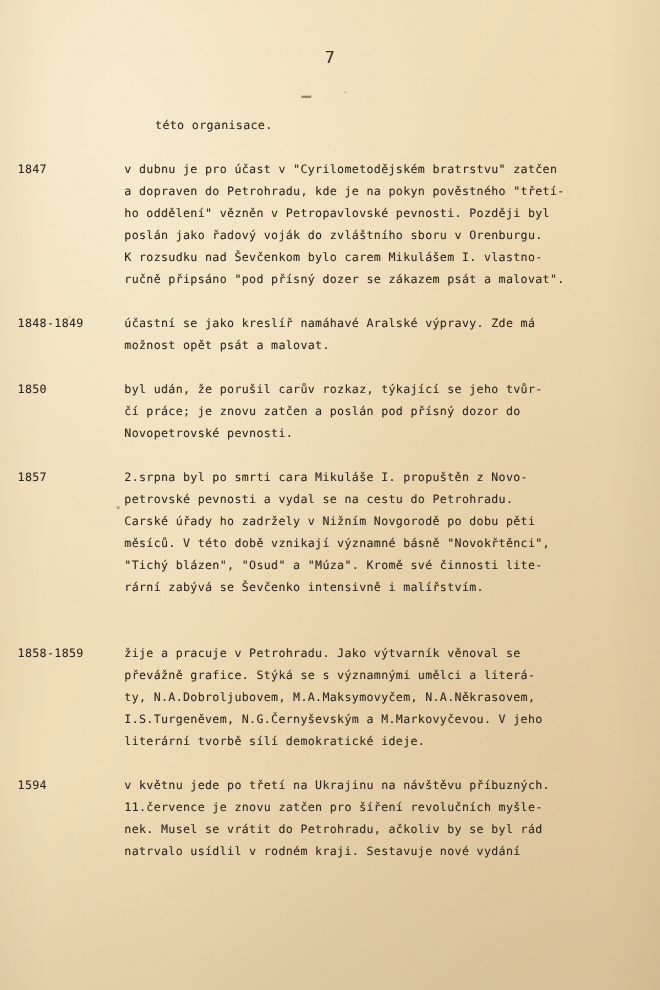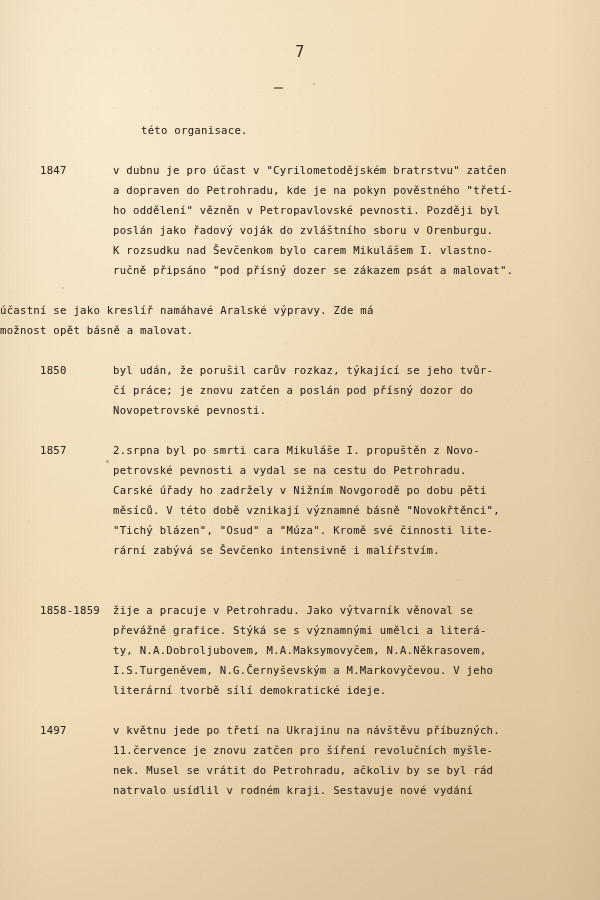--- a/index.html
+++ b/index.html
@@ -73,21 +73,21 @@
     opacity: 0.72;
     pointer-events: none;
   }
   #mark-dash { top: 87px; left: 274px; width: 9px;  height: 2px; }
   #mark-dot1 { top: 83px; left: 313px; width: 2px;  height: 2px; opacity: .35; border-radius: 50%;}
   #mark-dot2 { top: 460px; left: 106px; width: 3px; height: 3px; opacity: .45; border-radius: 50%;}
   #mark-dot3 { top: 287px; left: 62px;  width: 2px; height: 2px; opacity: .30; border-radius: 50%;}
 
   #body-text {
     position: absolute;
-    top: 120px;
+    top: 104px;
     left: 0;
     width: 600px;
   }
 
   .lead-line {
     margin: 0 0 0 141px;
     font-size: 10.5px;
     line-height: 20px;
     color: #2e2620;
     letter-spacing: 0.35px;
@@ -95,21 +95,21 @@
   }
 
   .entry {
     display: flex;
     align-items: flex-start;
     margin-top: 20px;
   }
   .entry-year {
     flex: 0 0 auto;
     width: 113px;
-    padding-left: 40px;
+    padding-left: 16px;
     box-sizing: border-box;
     font-size: 10.5px;
     line-height: 20px;
     color: #2e2620;
     letter-spacing: 0.35px;
     white-space: pre;
   }
   .entry-text {
     flex: 1 1 auto;
     font-size: 10.5px;
@@ -147,22 +147,23 @@
       <div class="entry-year">1847</div>
       <div class="entry-text">v dubnu je pro účast v "Cyrilometodějském bratrstvu" zatčen
 a dopraven do Petrohradu, kde je na pokyn pověstného "třetí-
 ho oddělení" vězněn v Petropavlovské pevnosti. Později byl
 poslán jako řadový voják do zvláštního sboru v Orenburgu.
 K rozsudku nad Ševčenkom bylo carem Mikulášem I. vlastno-
 ručně připsáno "pod přísný dozer se zákazem psát a malovat".</div>
     </div>
 
     <div class="entry">
+      <div class="entry-year">1848-1849</div>
       <div class="entry-text">účastní se jako kreslíř namáhavé Aralské výpravy. Zde má
-možnost opět básně a malovat.</div>
+možnost opět psát a malovat.</div>
     </div>
 
     <div class="entry">
       <div class="entry-year">1850</div>
       <div class="entry-text">byl udán, že porušil carův rozkaz, týkající se jeho tvůr-
 čí práce; je znovu zatčen a poslán pod přísný dozor do
 Novopetrovské pevnosti.</div>
     </div>
 
 
@@ -182,21 +183,21 @@
     <div class="entry">
       <div class="entry-year">1858-1859</div>
       <div class="entry-text">žije a pracuje v Petrohradu. Jako výtvarník věnoval se
 převážně grafice. Stýká se s významnými umělci a literá-
 ty, N.A.Dobroljubovem, M.A.Maksymovyčem, N.A.Někrasovem,
 I.S.Turgeněvem, N.G.Černyševským a M.Markovyčevou. V jeho
 literární tvorbě sílí demokratické ideje.</div>
     </div>
 
     <div class="entry">
-      <div class="entry-year">1497</div>
+      <div class="entry-year">1594</div>
       <div class="entry-text">v květnu jede po třetí na Ukrajinu na návštěvu příbuzných.
 11.července je znovu zatčen pro šíření revolučních myšle-
 nek. Musel se vrátit do Petrohradu, ačkoliv by se byl rád
 natrvalo usídlil v rodném kraji. Sestavuje nové vydání</div>
     </div>
 
   </div>
 </div>
 
 </body></html>

